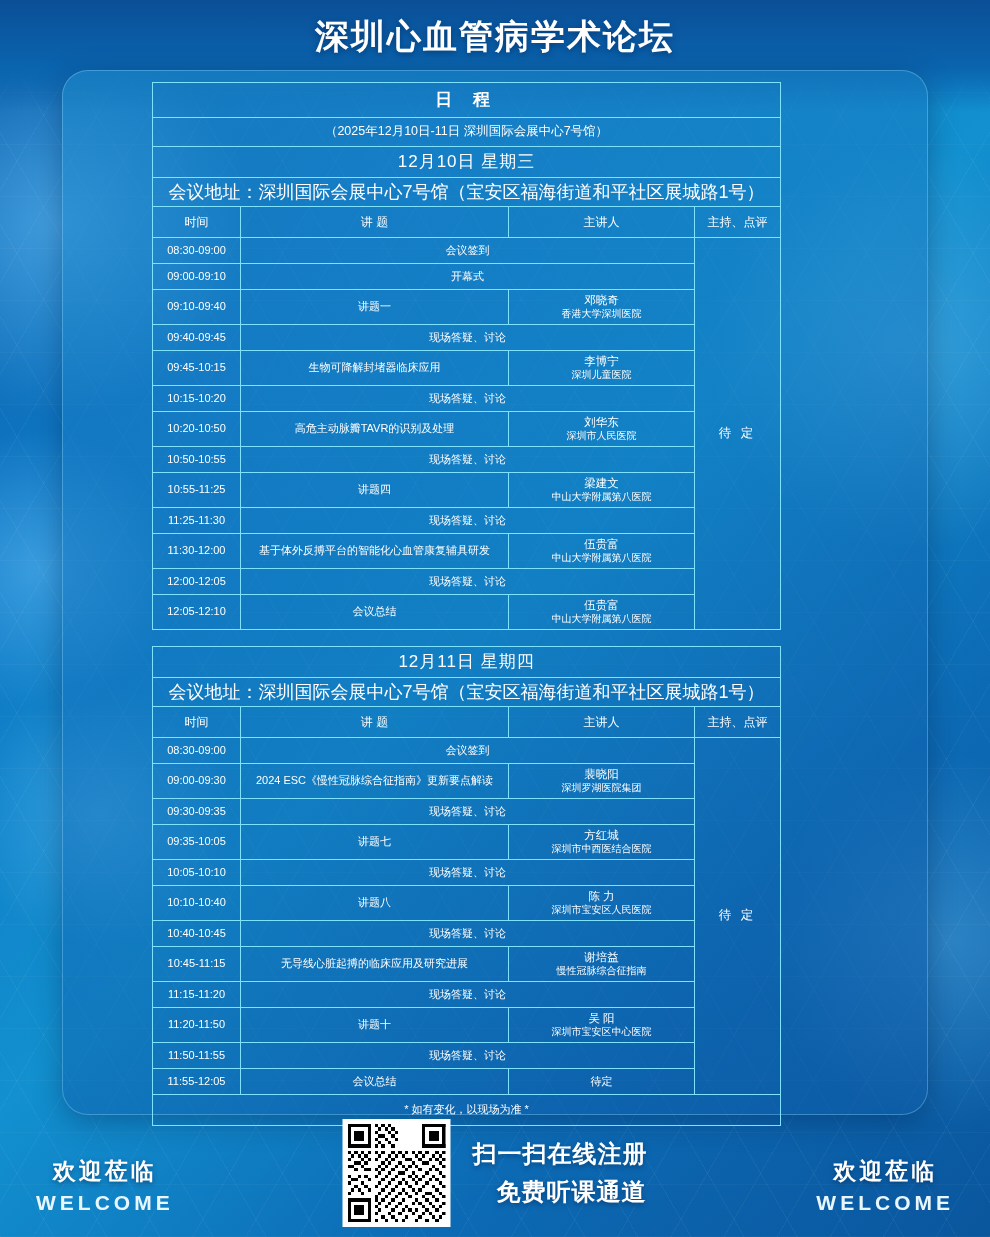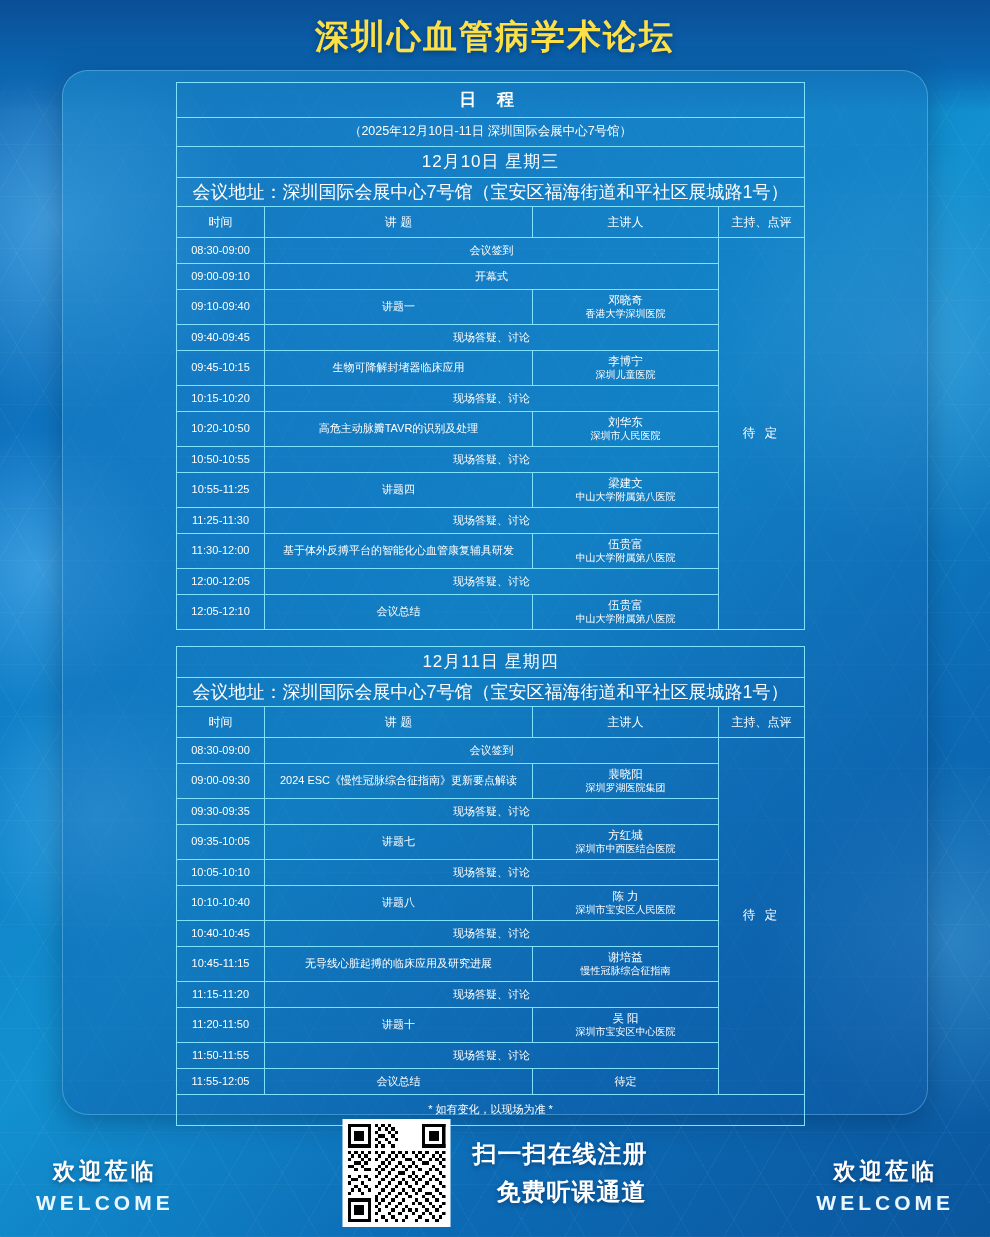--- a/index.html
+++ b/index.html
@@ -26,35 +26,35 @@
       repeating-linear-gradient(-60deg, rgba(255,255,255,.045) 0 1px, rgba(255,255,255,0) 1px 46px),
       repeating-linear-gradient(0deg, rgba(255,255,255,.03) 0 1px, rgba(255,255,255,0) 1px 52px);
   }
   .bg:after{
     content:"";position:absolute;left:0;right:0;top:0;height:112px;
     background:linear-gradient(180deg,#0a4f97 0%, #0a64ae 60%, rgba(10,110,185,0) 100%);
   }
   
   .title{
     position:absolute;top:14px;left:0;right:0;text-align:center;
-    font-size:34px;font-weight:bold;color:#fde047;letter-spacing:2px;
+    font-size:34px;font-weight:bold;color:#ffffff;letter-spacing:2px;
     text-shadow:0 2px 6px rgba(0,40,90,.65);
     z-index:6;
   }
   
   .panel{
     position:absolute;left:62px;top:70px;width:866px;height:1045px;
     border-radius:26px;
     background:linear-gradient(160deg, rgba(30,140,205,.55) 0%, rgba(18,110,185,.45) 45%, rgba(14,90,165,.55) 100%);
     box-shadow:0 0 0 1px rgba(150,220,255,.35) inset, 0 6px 28px rgba(0,30,70,.35);
     z-index:4;
   }
   
   .sheet{
-    position:absolute;left:176px;top:82px;width:628px;
+    position:absolute;left:152px;top:82px;width:628px;
     z-index:5;
   }
   table{
     width:628px;border-collapse:collapse;table-layout:fixed;
     color:#ffffff;
   }
   td{
     border:1px solid #7fe3ff;
     padding:0;height:25px;
     font-size:11px;line-height:1.25;

